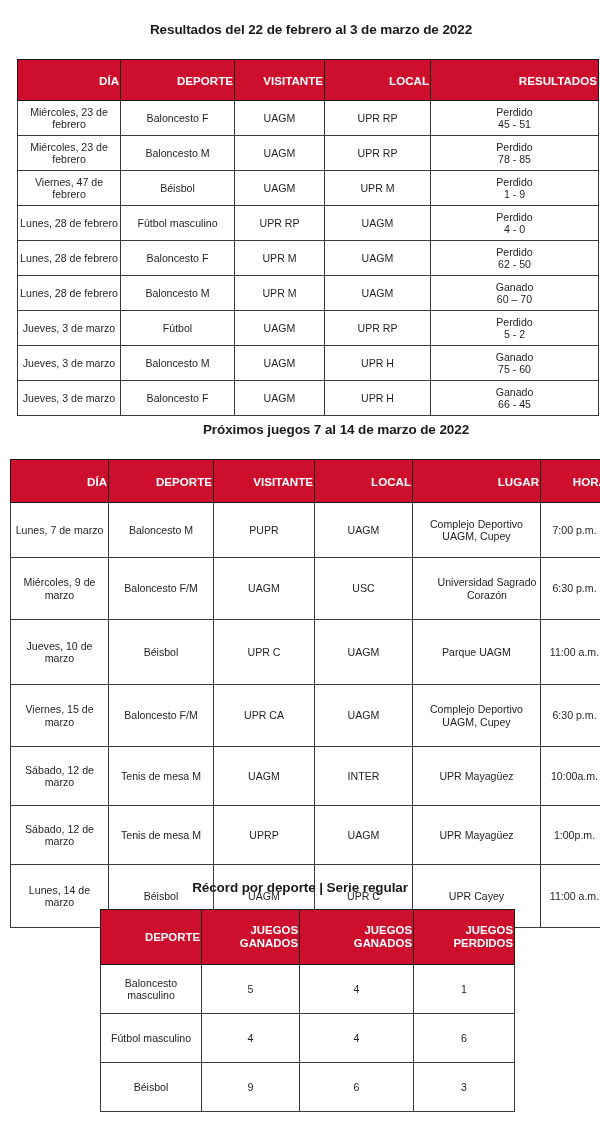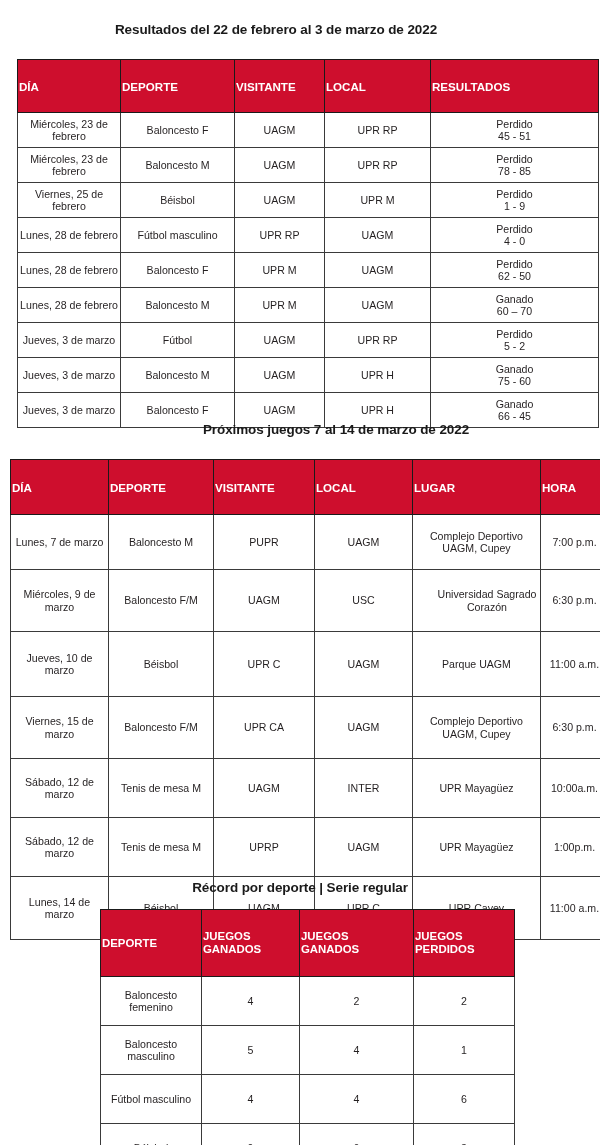--- a/index.html
+++ b/index.html
@@ -28,24 +28,24 @@
   }
   table.sched {
     border-collapse: collapse;
     table-layout: fixed;
     background: #ffffff;
   }
   table.sched th {
     background: #ce0e2d;
     color: #ffffff;
     font-weight: bold;
-    text-align: left;
+    text-align: right;
     vertical-align: middle;
     border: 1.6px solid #1a1a1a;
-    padding: 14px 1px;
+    padding: 8px 1px;
     line-height: 1.12;
   }
   table.sched td {
     border: 1.1px solid #3a3a3a;
     text-align: center;
     vertical-align: middle;
     padding: 2px 2px;
     line-height: 1.14;
     color: #231f20;
   }
@@ -75,21 +75,21 @@
   
   #t3-wrap { position: absolute; left: 100px; top: 909px; width: 402px; }
   #t3 { width: 402px; }
   #t3 th { font-size: 11.4px; height: 38px; }
   #t3 td { font-size: 10.6px; height: 44px; }
   #t3 .c0 { width: 98px; }
   #t3 .c1 { width: 95px; }
   #t3 .c2 { width: 111px; }
   #t3 .c3 { width: 98px; }
 
-  #title1 { position: absolute; left: 0; top: 22px; width: 552px; }
+  #title1 { position: absolute; left: 0; top: 22px; width: 552px; padding-left: 35px; }
   #title2 { position: absolute; left: 0; top: 422px; width: 600px; margin-left: 36px; }
   #title3 { position: absolute; left: 0; top: 880px; width: 600px; }
 
   .res-line { display: block; }
 </style>
 </head>
 <body>
 
 <div class="page">
 
@@ -121,21 +121,21 @@
             <td class="c0">Miércoles, 23 de febrero</td>
             <td class="c1">Baloncesto M</td>
             <td class="c2">UAGM</td>
             <td class="c3">UPR RP</td>
             <td class="c4">
               <span class="res-line">Perdido</span>
               <span class="res-line">78 - 85</span>
             </td>
           </tr>
           <tr>
-            <td class="c0">Viernes, 25 de febrero</td>
+            <td class="c0">Viernes, 47 de febrero</td>
             <td class="c1">Béisbol</td>
             <td class="c2">UAGM</td>
             <td class="c3">UPR M</td>
             <td class="c4">
               <span class="res-line">Perdido</span>
               <span class="res-line">1 - 9</span>
             </td>
           </tr>
           <tr>
             <td class="c0">Lunes, 28 de febrero</td>
@@ -294,26 +294,20 @@
               <span class="res-line">GANADOS</span>
             </th>
             <th class="c3">
               <span class="res-line">JUEGOS</span>
               <span class="res-line">PERDIDOS</span>
             </th>
           </tr>
       </thead>
       <tbody id="t3-body">
           <tr>
-            <td class="c0">Baloncesto femenino</td>
-            <td class="c1">4</td>
-            <td class="c2">2</td>
-            <td class="c3">2</td>
-          </tr>
-          <tr>
             <td class="c0">Baloncesto masculino</td>
             <td class="c1">5</td>
             <td class="c2">4</td>
             <td class="c3">1</td>
           </tr>
           <tr>
             <td class="c0">Fútbol masculino</td>
             <td class="c1">4</td>
             <td class="c2">4</td>
             <td class="c3">6</td>

